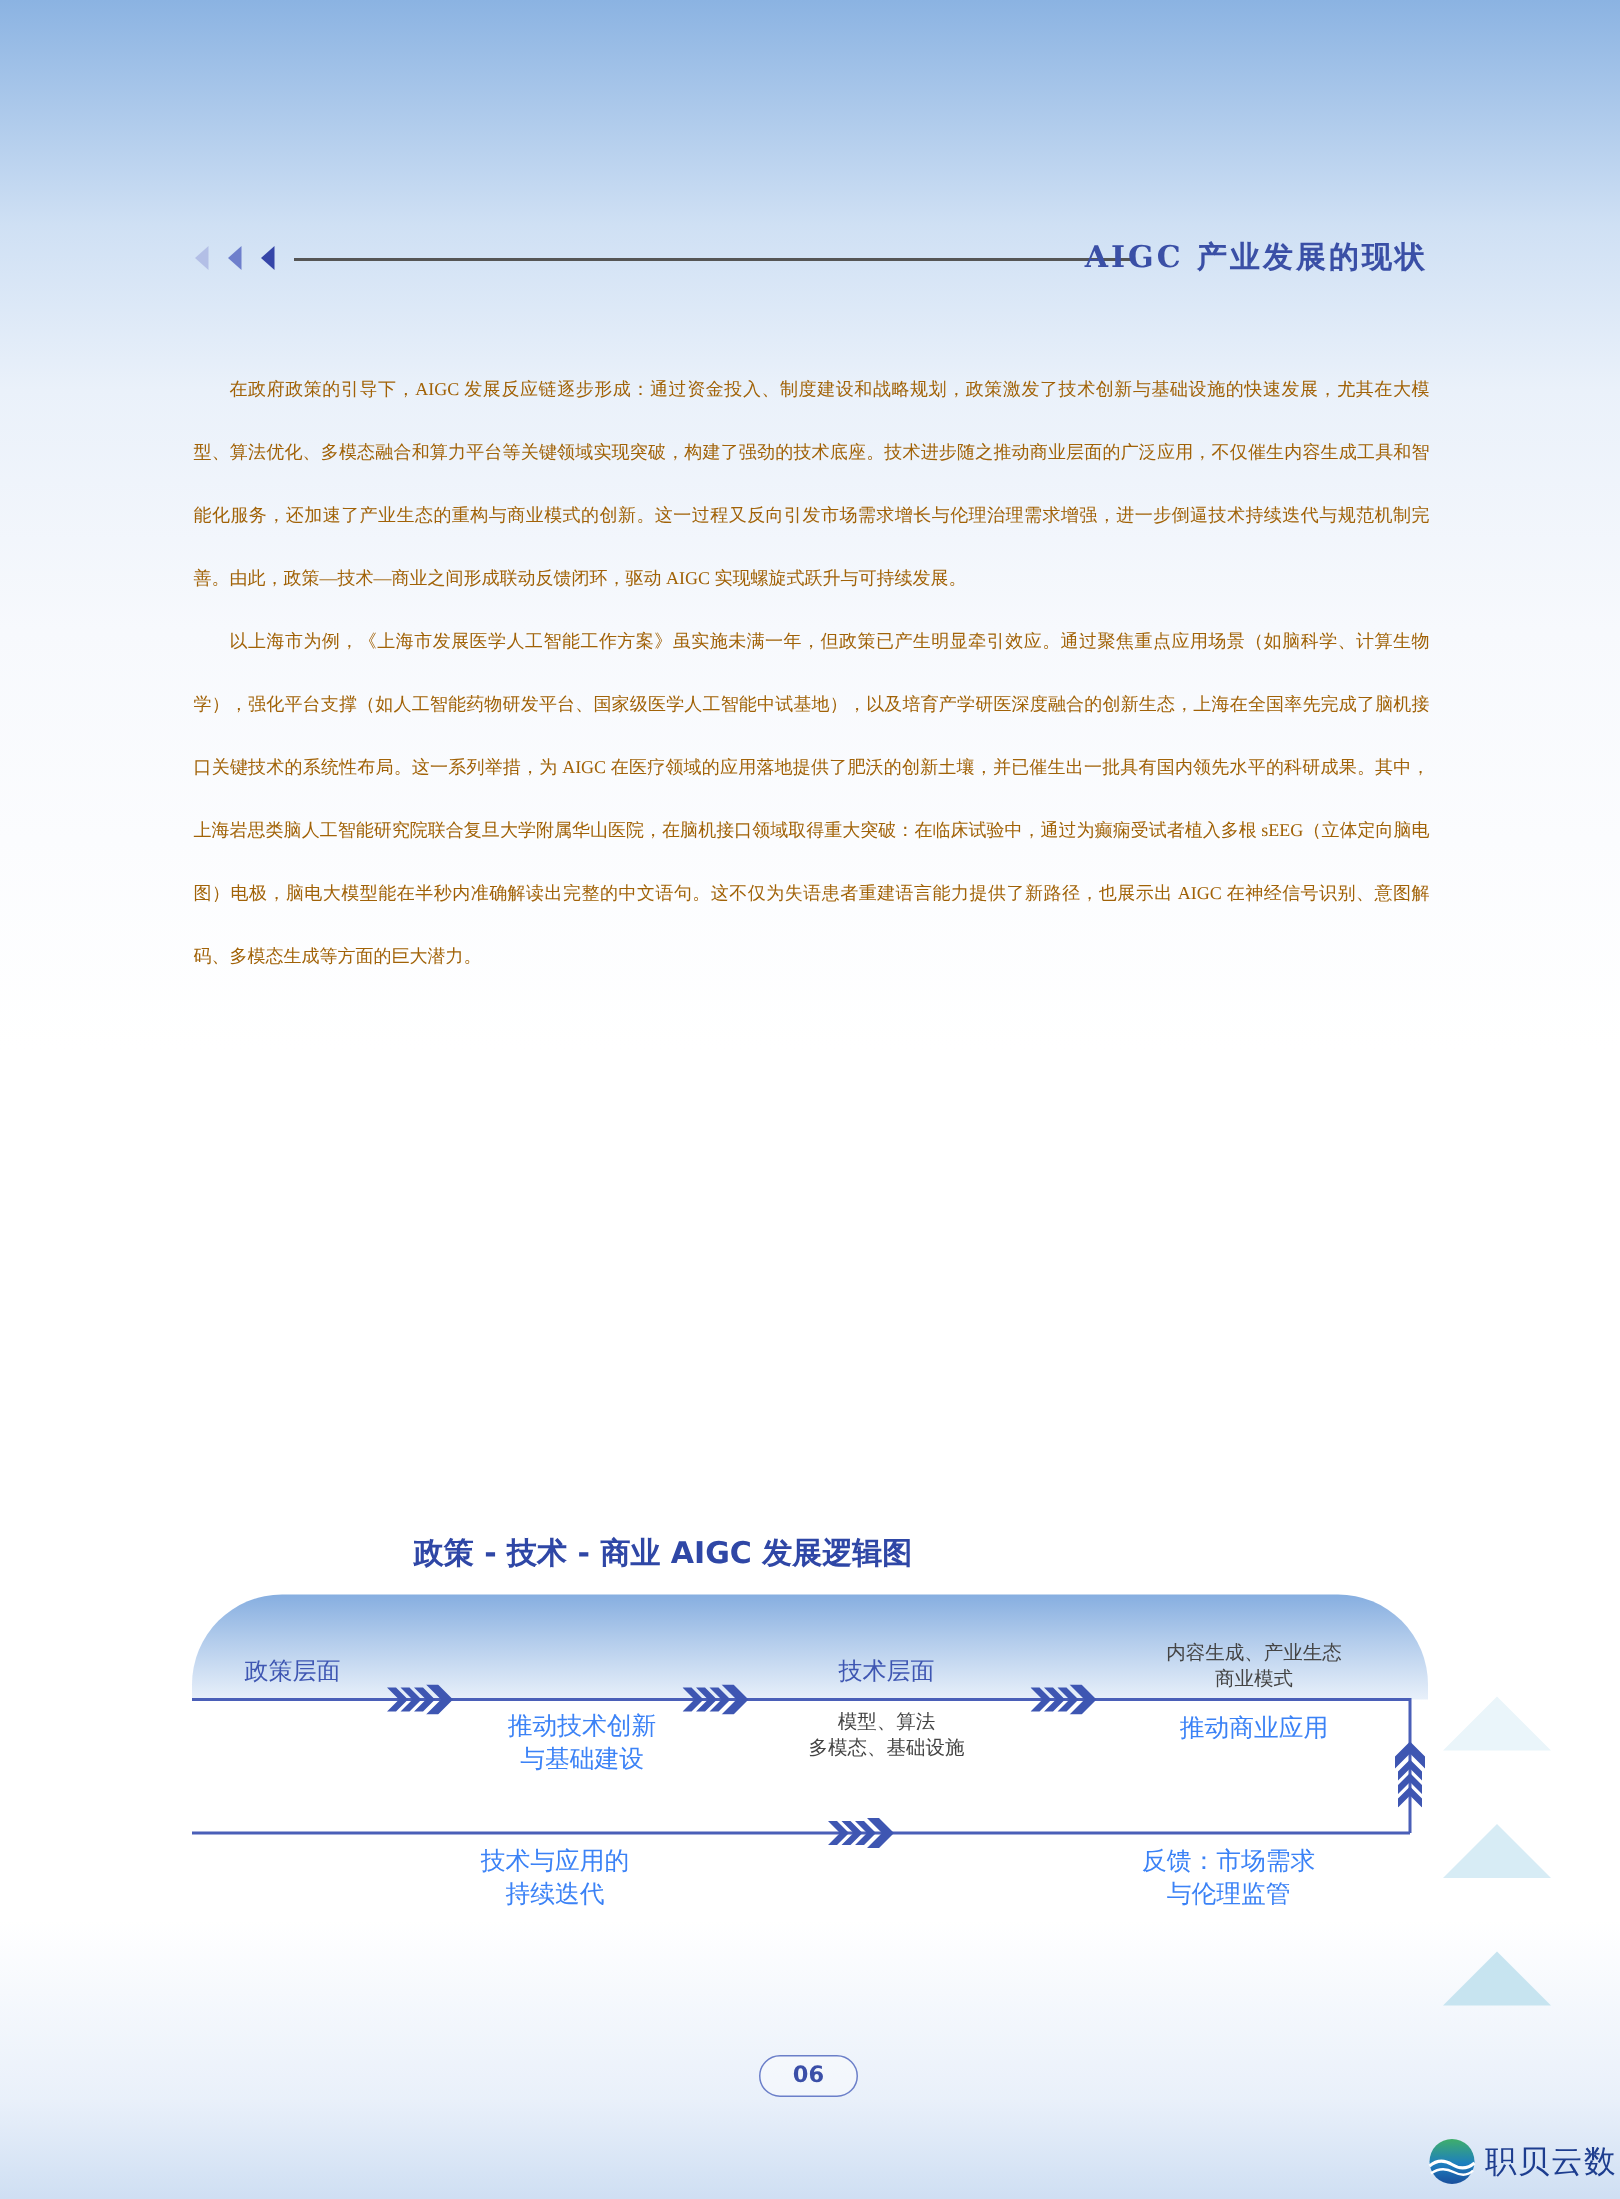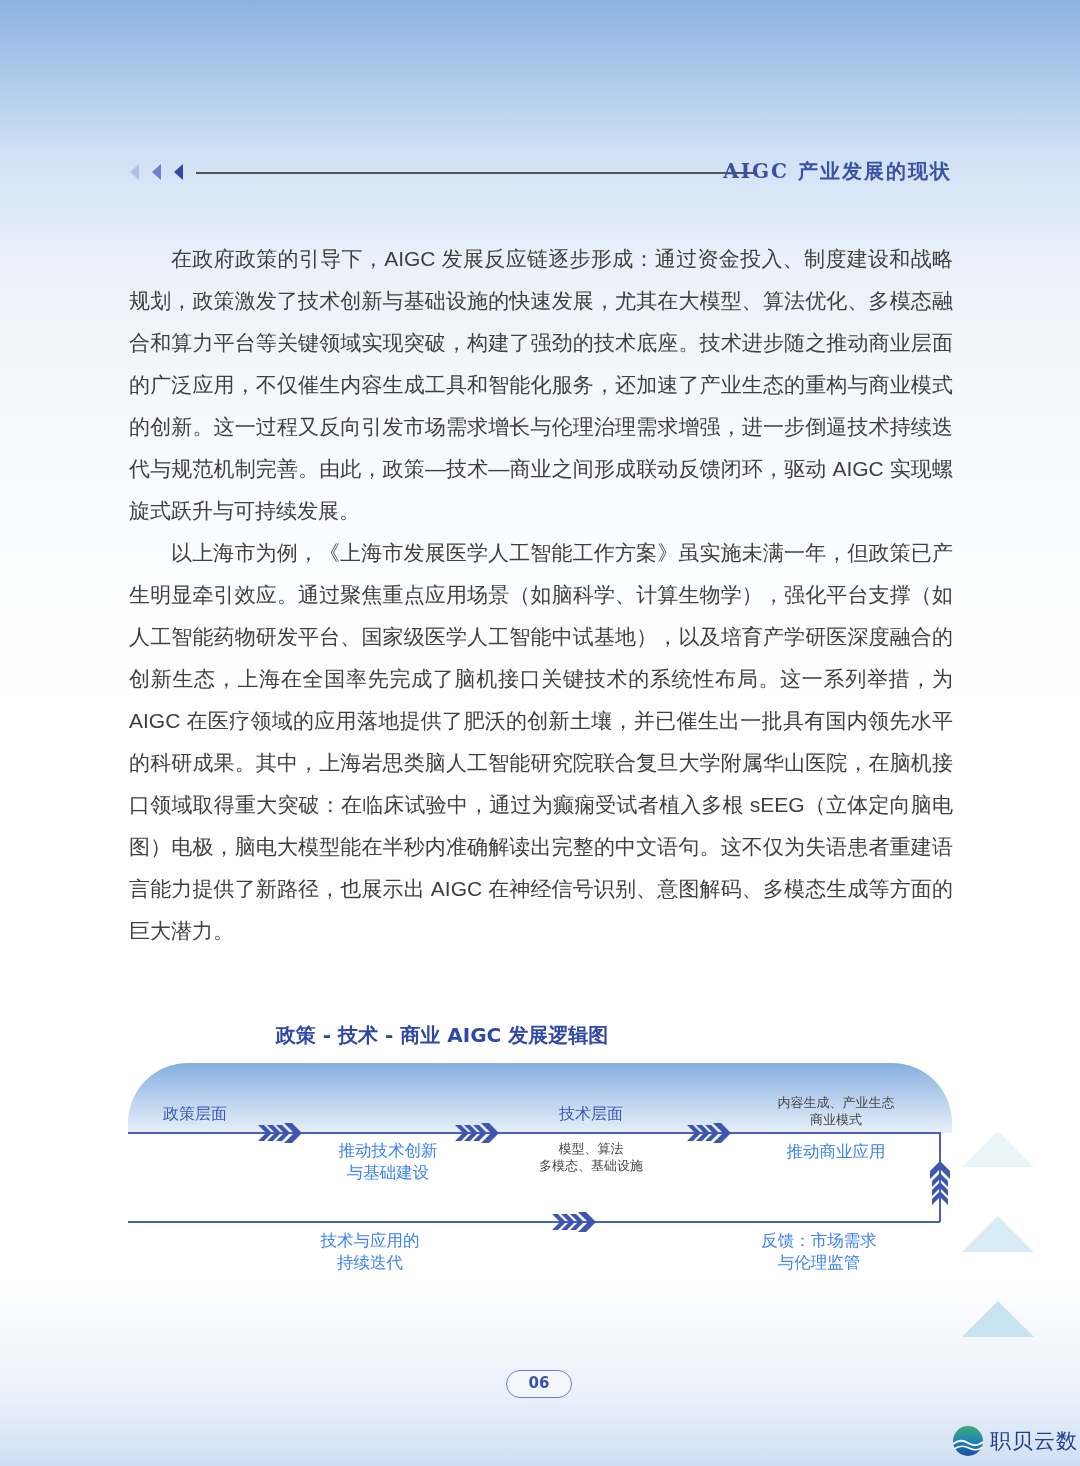--- a/index.html
+++ b/index.html
@@ -11,21 +11,21 @@
   }
   .header { position: absolute; left: 130px; top: 158px; width: 822px; height: 30px; }
   .header .chevrons { position: absolute; left: 0; top: 6px; display: flex; gap: 13px; }
   .header .chev { width: 0; height: 0; border-top: 8px solid transparent; border-bottom: 8px solid transparent; border-right: 9px solid #3f4fb0; }
   .header .chev.c1 { border-right-color: #b3bfe6; }
   .header .chev.c2 { border-right-color: #6e7fcc; }
   .header .chev.c3 { border-right-color: #3545a8; }
   .header .rule { position: absolute; left: 66px; top: 14px; width: 560px; height: 1.5px; background: #555; }
   .header .title { position: absolute; right: 0; top: 0; font-family: "DejaVu Serif", serif; font-weight: bold; font-size: 20px; letter-spacing: 2px; color: #3a4fa6; margin-left: 20px; }
 
-  .body-text { position: absolute; left: 129px; top: 238px; width: 824px; font-family: Liberation Sans, sans-serif; font-size: 21px; line-height: 42px; color: #404040; text-align: justify; text-justify: inter-character; }
+  .body-text { position: absolute; left: 129px; top: 238px; width: 824px; font-family: Liberation Serif, serif; font-size: 12px; line-height: 42px; color: #a16207; text-align: justify; text-justify: inter-character; }
   .body-text p { margin: 0; text-indent: 2em; }
 
   .diagram-title { position: absolute; left: 0; width: 884px; top: 1022px; text-align: center; font-family: "DejaVu Sans", sans-serif; font-weight: bold; font-size: 20px; color: #2f47a6; }
   .diagram { position: absolute; left: 128px; top: 1063px; width: 824px; height: 240px; }
   .diagram .band { position: absolute; left: 0; top: 0; width: 824px; height: 70px; border-radius: 60px 60px 0 0; background: linear-gradient(to bottom, #86aee0 0%, #b4cdec 45%, #e8f0fa 100%); }
   .diagram .line-top { position: absolute; left: 0; top: 69px; width: 812px; height: 1.5px; background: #4a5fb8; }
   .diagram .line-right { position: absolute; left: 811px; top: 69px; width: 1.5px; height: 90px; background: #4a5fb8; }
   .diagram .line-bottom { position: absolute; left: 0; top: 158px; width: 812px; height: 1.5px; background: #4a5fb8; }
   .diagram .arrow { position: absolute; }
   .diagram .lbl { position: absolute; text-align: center; font-family: "DejaVu Sans", sans-serif; color: #2f47a6; }

